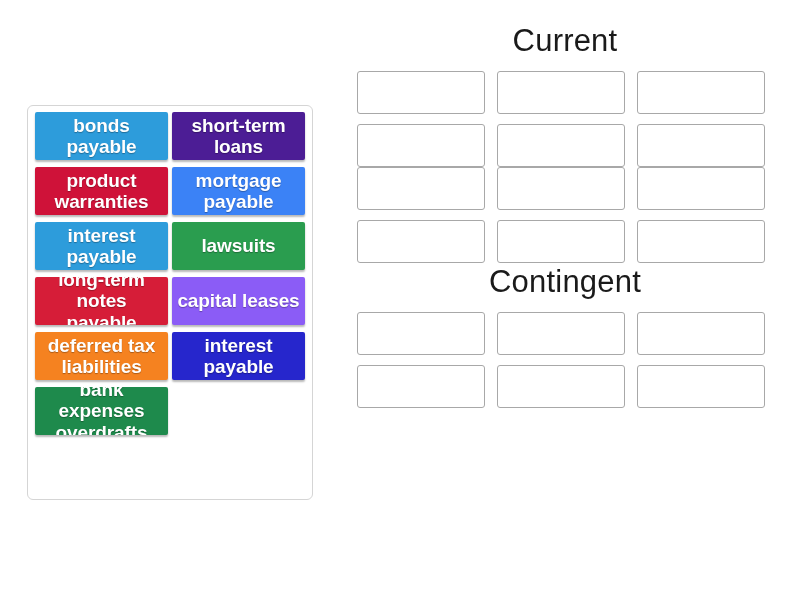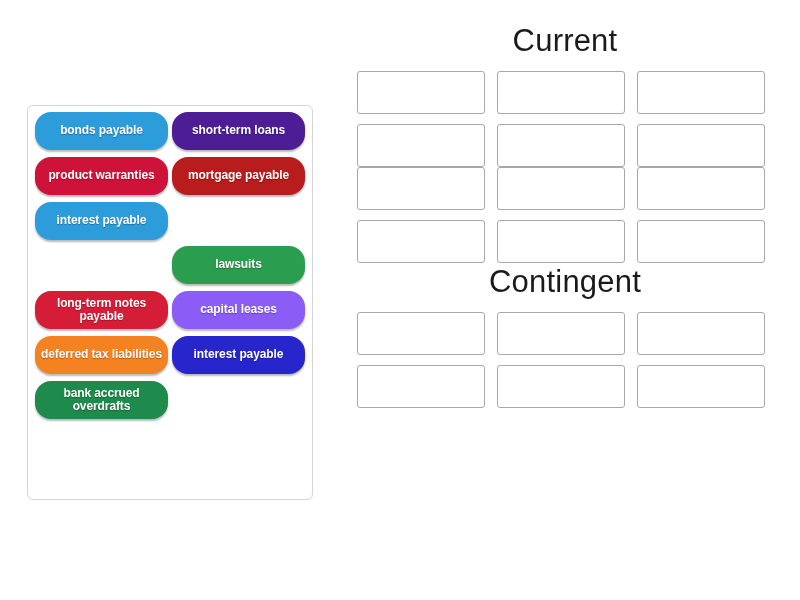--- a/index.html
+++ b/index.html
@@ -31,30 +31,30 @@
   }
   #tile-grid {
     display: flex;
     flex-wrap: wrap;
     align-content: flex-start;
     padding-left: 7px;
     padding-top: 1px;
   }
   .tile {
     width: 133px;
-    height: 38px;
+    height: 48px;
     margin: 0 4px 7px 0;
-    border-radius: 16px;
+    border-radius: 2px;
     box-sizing: border-box;
     display: flex;
     align-items: center;
     justify-content: center;
     text-align: center;
     color: #ffffff;
-    font-size: 12px;
+    font-size: 19px;
     font-weight: bold;
     line-height: 1.12;
     letter-spacing: -0.1px;
     padding: 0 4px;
     box-shadow: 0 2px 2px rgba(0,0,0,0.28);
     text-shadow: 0 1px 1px rgba(0,0,0,0.30);
     cursor: move;
     user-select: none;
     overflow: hidden;
   }
@@ -99,43 +99,43 @@
   <div id="tile-grid">
       <div class="tile" style="background: rgb(45, 156, 219);">
         <span class="tile-text">bonds payable</span>
       </div>
       <div class="tile" style="background: #4c1d95;">
         <span class="tile-text">short-term loans</span>
       </div>
       <div class="tile" style="background: rgb(207, 18, 57);">
         <span class="tile-text">product warranties</span>
       </div>
-      <div class="tile" style="background: #b91c1c;">
+      <div class="tile" style="background: #3b82f6;">
         <span class="tile-text">mortgage payable</span>
       </div>
       <div class="tile" style="background: rgb(45, 156, 219);">
         <span class="tile-text">interest payable</span>
       </div>
-      <div class="tile" style="background: rgb(42, 157, 79); margin-top: 44px;">
+      <div class="tile" style="background: rgb(42, 157, 79);">
         <span class="tile-text">lawsuits</span>
       </div>
       <div class="tile" style="background: rgb(214, 29, 56);">
         <span class="tile-text">long-term notes payable</span>
       </div>
       <div class="tile" style="background: #8b5cf6;">
         <span class="tile-text">capital leases</span>
       </div>
       <div class="tile" style="background: rgb(245, 130, 32);">
         <span class="tile-text">deferred tax liabilities</span>
       </div>
       <div class="tile" style="background: rgb(38, 38, 204);">
         <span class="tile-text">interest payable</span>
       </div>
       <div class="tile" style="background: rgb(30, 138, 76);">
-        <span class="tile-text">bank accrued overdrafts</span>
+        <span class="tile-text">bank expenses overdrafts</span>
       </div>
     </div>
 </div>
 
 <div id="sort-area">
     <div class="sort-group">
       <div class="group-title">Current</div>
       <div class="slot-grid">
         <div class="slot"></div>
         <div class="slot"></div>

